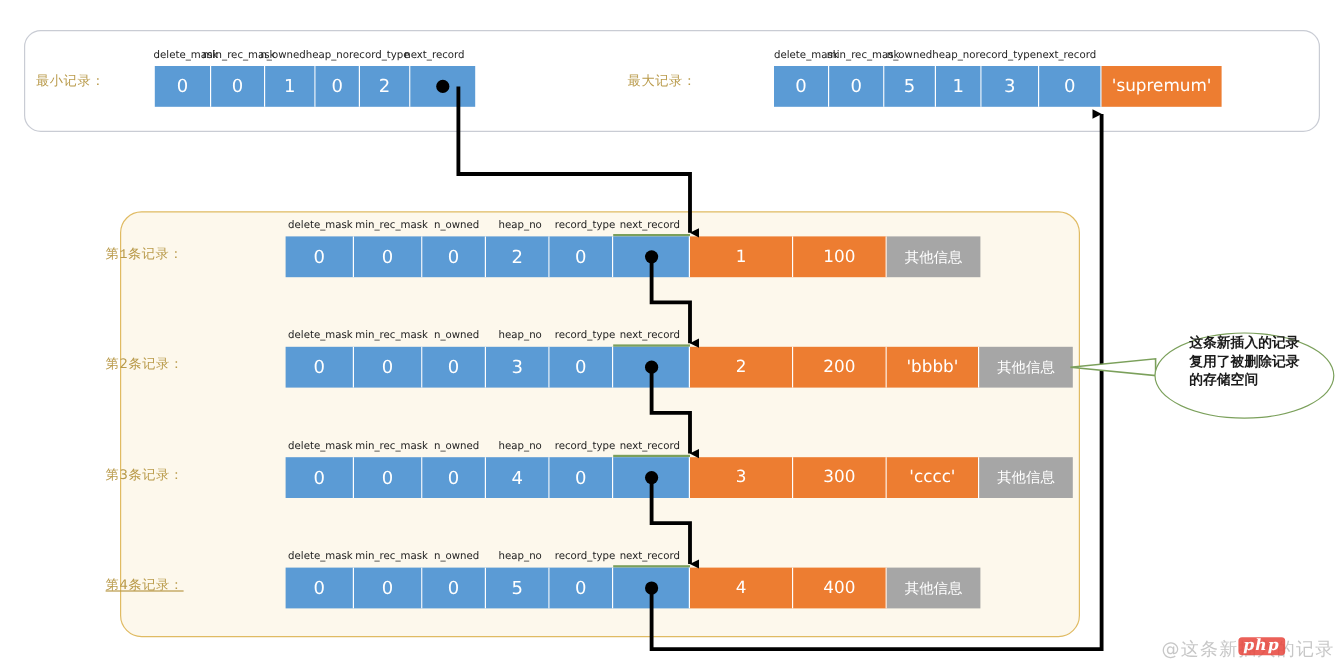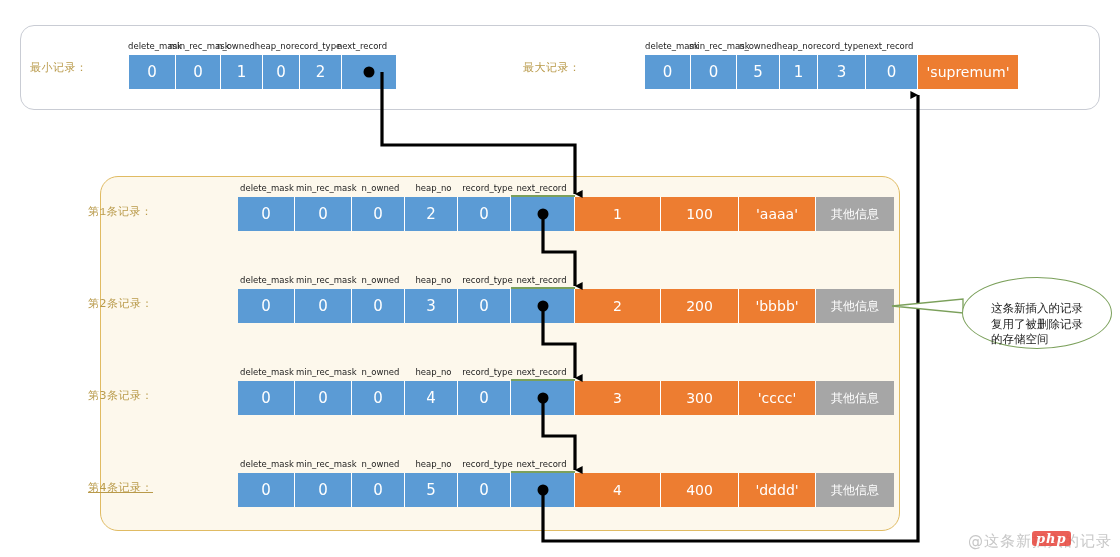--- a/index.html
+++ b/index.html
@@ -80,21 +80,21 @@
   .greenline {
     height: 1.6px; background: #7ba05b;
   }
 
   
   .callout {
     left: 962px; top: 277px; width: 150px; height: 72px;
     border: 1.5px solid #7ba05b;
     border-radius: 50% / 50%;
     background: #ffffff;
-    display: flex; align-items: flex-end; justify-content: center;
+    display: flex; align-items: flex-start; justify-content: center; font-weight: bold;
   }
   .callout-text {
     font-size: 11.5px; line-height: 1.35; color: #1b1b1b;
     text-align: left; white-space: pre-line;
     font-family: "DejaVu Sans", "Liberation Sans", sans-serif;
   }
 
   
   .watermark {
     right: 8px; bottom: 6px;
@@ -179,21 +179,20 @@
     <div class="cell blue" style="width:57px">0</div>
     <div class="cell blue" style="width:57px">0</div>
     <div class="cell blue" style="width:53px">0</div>
     <div class="cell blue" style="width:53px">2</div>
     <div class="cell blue" style="width:53px">0</div>
     <div class="cell ptr" style="width:64px">
       <span class="dot"></span>
     </div>
     <div class="cell orange" style="width:86px">1</div>
     <div class="cell orange" style="width:78px">100</div>
-    <div class="cell orange" style="width:77px">'aaaa'</div>
     <div class="cell gray" style="width:78px">其他信息</div>
   </div>
 
   <div class="abs row-label" style="left:88px; top:296px;">第2条记录：</div>
   <div class="abs" style="left:238px; top:275px; width:330px; display:flex;">
     <div class="field-head" style="width:58px">delete_mask</div>
     <div class="field-head" style="width:58px">min_rec_mask</div>
     <div class="field-head" style="width:53px">n_owned</div>
     <div class="field-head" style="width:53px">heap_no</div>
     <div class="field-head" style="width:55px">record_type</div>
@@ -254,21 +253,20 @@
     <div class="cell blue" style="width:57px">0</div>
     <div class="cell blue" style="width:57px">0</div>
     <div class="cell blue" style="width:53px">0</div>
     <div class="cell blue" style="width:53px">5</div>
     <div class="cell blue" style="width:53px">0</div>
     <div class="cell ptr" style="width:64px">
       <span class="dot"></span>
     </div>
     <div class="cell orange" style="width:86px">4</div>
     <div class="cell orange" style="width:78px">400</div>
-    <div class="cell orange" style="width:77px">'dddd'</div>
     <div class="cell gray" style="width:78px">其他信息</div>
   </div>
 
   <svg class="overlay" viewBox="0 0 1120 557">
     <defs>
       <marker id="ah" markerWidth="9" markerHeight="9" refX="4.5" refY="7.6" orient="auto" markerUnits="userSpaceOnUse">
         <path d="M0.6,0 L4.5,7.8 L8.4,0 Z" fill="#000"></path>
       </marker>
       <marker id="ahup" markerWidth="9" markerHeight="9" refX="4.5" refY="7.6" orient="auto" markerUnits="userSpaceOnUse">
         <path d="M0.6,0 L4.5,7.8 L8.4,0 Z" fill="#000"></path>

